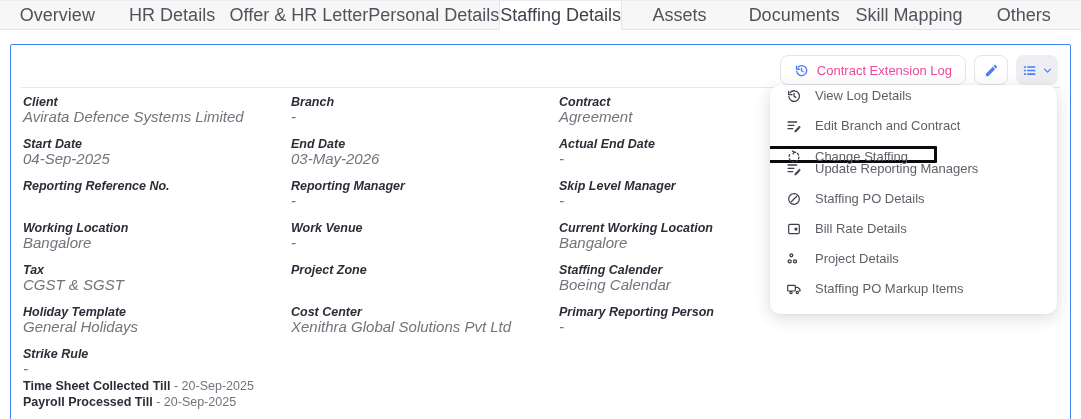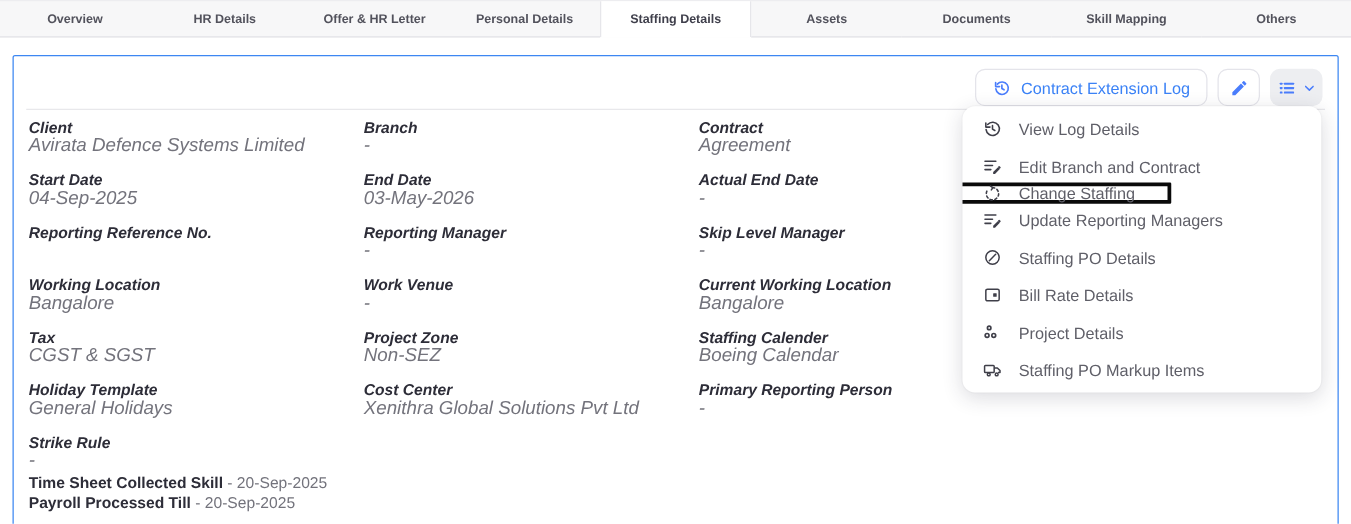--- a/index.html
+++ b/index.html
@@ -17,26 +17,25 @@
     height: 30px;
     background: #f7f7f8;
     border-top: 1px solid #ededf0;
     width: 100%;
   }
   .tab {
     flex: 1;
     display: flex;
     align-items: center;
     justify-content: center;
-    font-size: 10px;
+    font-size: 18px;
     color: #52525c;
     border-bottom: 1px solid #e2e2e6;
     cursor: pointer;
     white-space: nowrap;
-    font-weight: bold;
   }
   .tab.active {
     background: #ffffff;
     border-left: 1px solid #e6e6ea;
     border-right: 1px solid #e6e6ea;
     border-bottom: 1px solid #ffffff;
     color: #3f3f4b;
   }
 
   
@@ -61,21 +60,21 @@
   .btn {
     display: inline-flex;
     align-items: center;
     justify-content: center;
     height: 30px;
     border-radius: 8px;
     font-size: 13px;
     cursor: pointer;
     background: #ffffff;
     border: 1px solid #e4e4ea;
-    color: #3b82f6;
+    color: #ec4899;
   }
   .btn-cel { padding: 0 13px; gap: 8px; }
   .btn-edit { width: 34px; color: #4a7dfc; }
   .btn-toggle {
     width: 42px;
     background: #edeef1;
     border: none;
     gap: 5px;
     color: #4a7dfc;
   }
@@ -134,21 +133,21 @@
     background: #ffffff;
     border-radius: 10px;
     box-shadow: 0 4px 16px rgba(40,40,60,0.16), 0 0 0 1px rgba(0,0,0,0.02);
     overflow: hidden;
     padding-top: 3px;
     z-index: 10;
   }
   .menu-item {
     height: 30px;
     display: flex;
-    align-items: center;
+    align-items: flex-start;
     gap: 13px;
     padding: 0 16px;
     font-size: 13px;
     color: #5f5f68;
     cursor: pointer;
     white-space: nowrap;
   }
   .menu-item .mi-icon {
     width: 16px;
     height: 16px;
@@ -284,21 +283,20 @@
           <div class="field-value">Bangalore</div>
         </div>
       </div>
       <div class="detail-row">
         <div class="field">
           <div class="field-label">Tax</div>
           <div class="field-value">CGST &amp; SGST</div>
         </div>
         <div class="field">
           <div class="field-label">Project Zone</div>
-          <div class="field-value">Non-SEZ</div>
         </div>
         <div class="field">
           <div class="field-label">Staffing Calender</div>
           <div class="field-value">Boeing Calendar</div>
         </div>
       </div>
       <div class="detail-row">
         <div class="field">
           <div class="field-label">Holiday Template</div>
           <div class="field-value">General Holidays</div>
@@ -317,21 +315,21 @@
           <div class="field-label">Strike Rule</div>
           <div class="field-value">-</div>
         </div>
         <div class="field">
         </div>
         <div class="field"></div>
       </div>
     </div>
 
   <div class="footer">
-      <div class="footer-line"><b>Time Sheet Collected Skill</b><span> - 20-Sep-2025</span></div>
+      <div class="footer-line"><b>Time Sheet Collected Till</b><span> - 20-Sep-2025</span></div>
       <div class="footer-line"><b>Payroll Processed Till</b><span> - 20-Sep-2025</span></div>
     </div>
 
 </section>
 
 <div class="menu">
     <div class="menu-item">
       <span class="mi-icon">
         <svg viewBox="0 0 24 24" width="16" height="16">
           <g fill="none" stroke="currentColor" stroke-width="1.9" stroke-linecap="round" stroke-linejoin="round">

